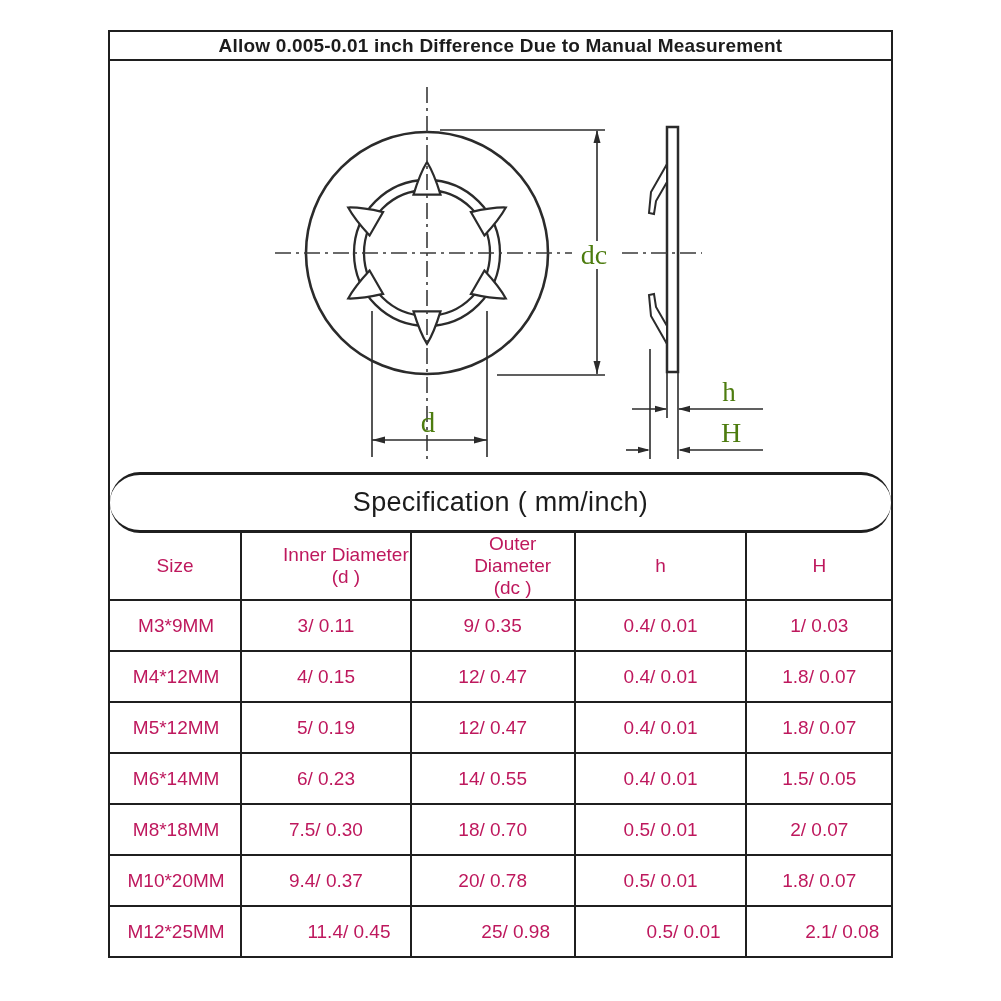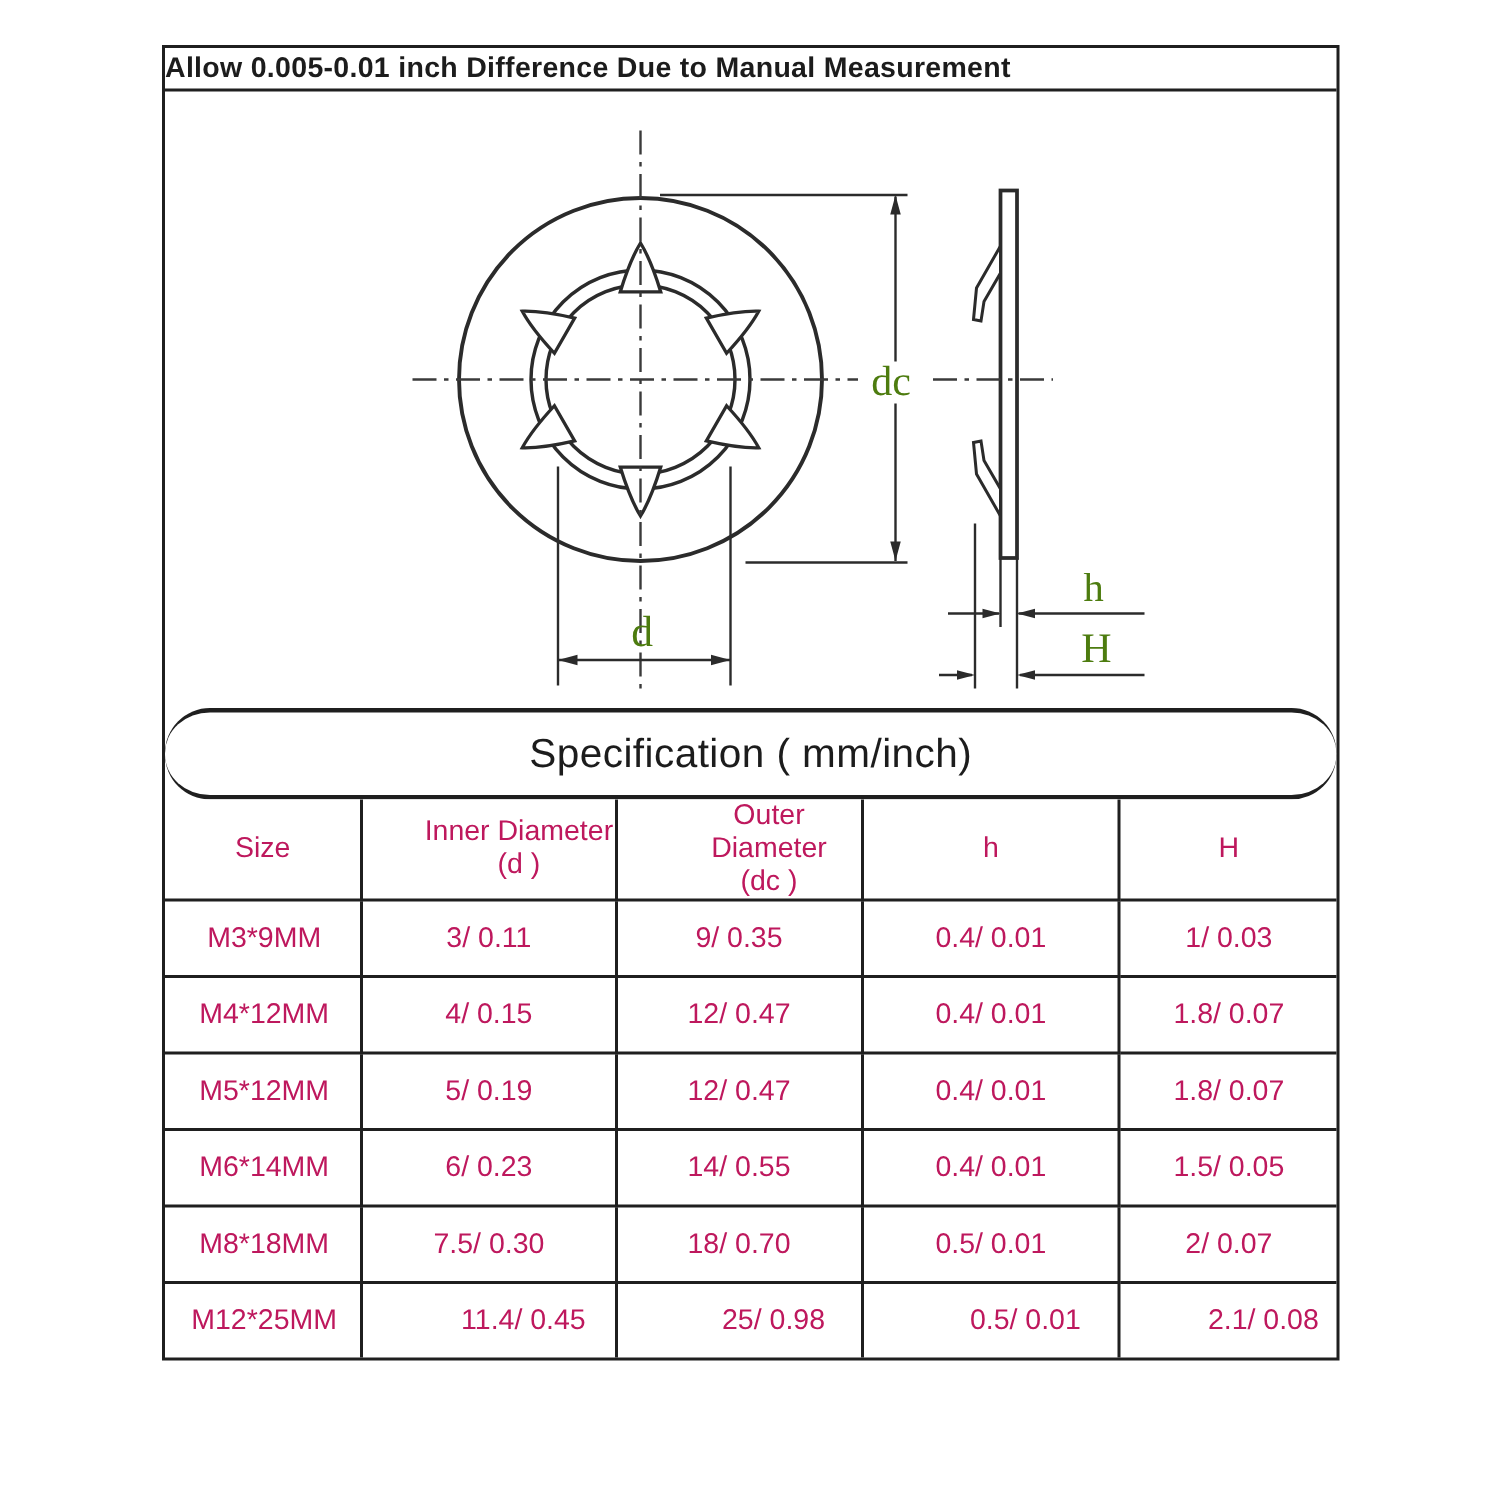--- a/index.html
+++ b/index.html
@@ -7,21 +7,21 @@
     width:1001px;height:1001px;background:#ffffff;position:relative;
     font-family:"Liberation Sans", sans-serif;color:#1c1c1c;
     -webkit-font-smoothing:antialiased;
   }
   .frame{
     position:absolute;left:108px;top:30px;width:785px;
     border:2px solid #1f1f1f;box-sizing:border-box;background:#fff;
   }
   .top-note{
     height:27px;line-height:27px;border-bottom:2px solid #1f1f1f;
-    text-align:left;font-size:19px;font-weight:600;letter-spacing:.2px;
+    text-align:center;font-size:19px;font-weight:600;letter-spacing:.2px;
   }
   .drawing{position:relative;height:411px;overflow:hidden;}
   .drawing svg{position:absolute;left:0;top:0;}
   .dim-label{
     position:absolute;transform:translate(-50%,-50%);
     font-family:"Liberation Serif", serif;color:#4d7c0f;line-height:1;
     white-space:nowrap;
   }
   .lbl-dc{left:484px;top:194px;font-size:28px;background:#fff;padding:0 4px;}
   .lbl-d{left:318px;top:361px;font-size:29px;}
@@ -174,20 +174,27 @@
         <td>1.5/ 0.05</td>
       </tr>
       <tr>
         <td class="size-cell">M8*18MM</td>
         <td>7.5/ 0.30</td>
         <td>18/ 0.70</td>
         <td>0.5/ 0.01</td>
         <td>2/ 0.07</td>
       </tr>
       <tr>
+        <td class="size-cell">M10*20MM</td>
+        <td>9.4/ 0.37</td>
+        <td>20/ 0.78</td>
+        <td>0.5/ 0.01</td>
+        <td>1.8/ 0.07</td>
+      </tr>
+      <tr>
         <td class="size-cell">M12*25MM</td>
         <td>11.4/ 0.45</td>
         <td>25/ 0.98</td>
         <td>0.5/ 0.01</td>
         <td>2.1/ 0.08</td>
       </tr>
     </tbody>
   </table>
 </div>
 

